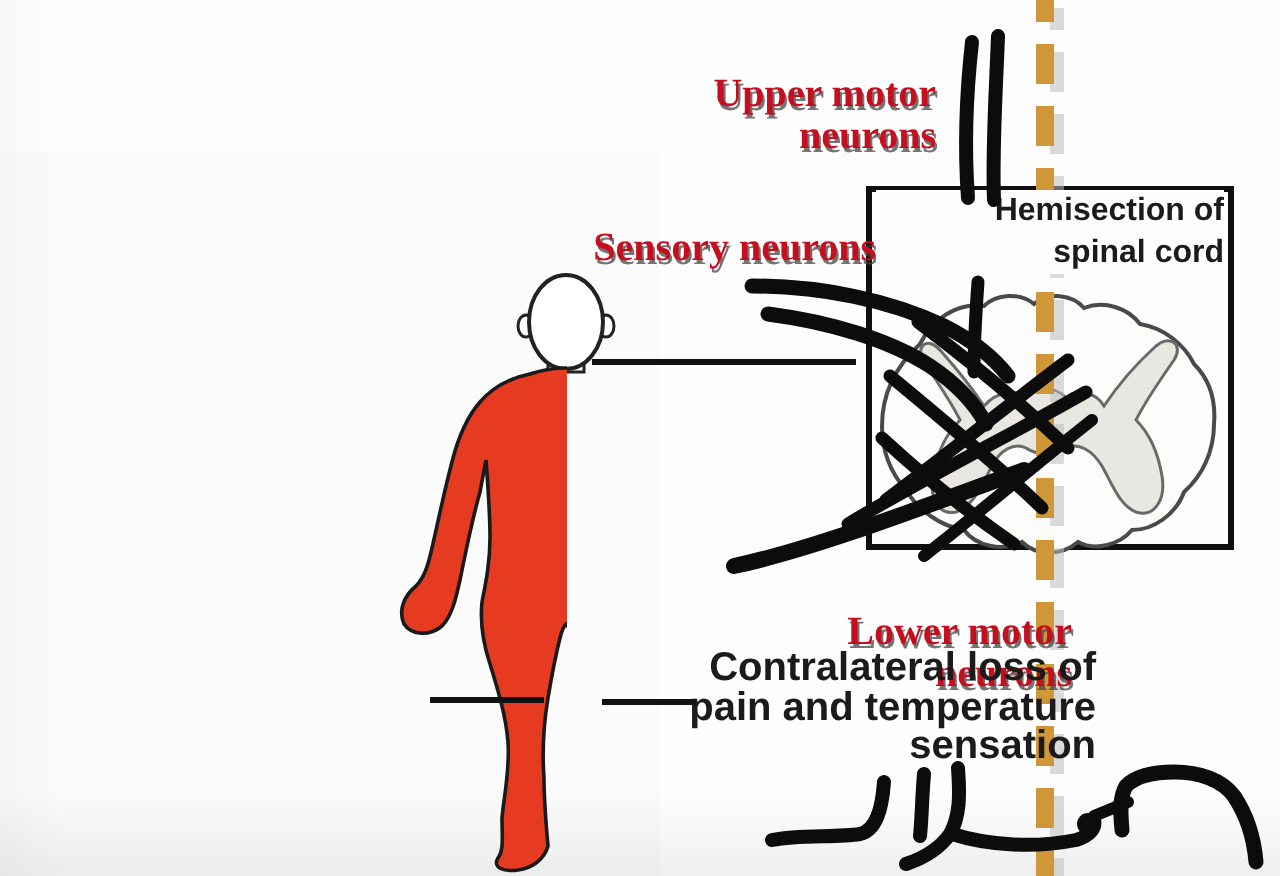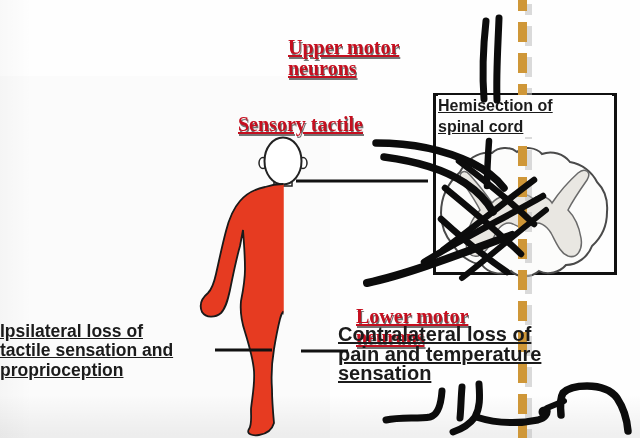--- a/index.html
+++ b/index.html
@@ -14,21 +14,21 @@
   #cord-layer{z-index:1;}
   #body-layer{z-index:2;}
   #hemisection-box{position:absolute;left:433px;top:93px;width:178px;height:176px;
       border:3px solid #101010;background:transparent;z-index:1;}
   .dash-shadow{position:absolute;left:525px;top:4px;width:7px;height:434px;opacity:.55;z-index:3;
       background:repeating-linear-gradient(180deg,#bdbdbd 0 20px,transparent 20px 31px);
       background-position:0 -9px;}
   .dash-line{position:absolute;left:518px;top:0;width:9px;height:438px;z-index:3;
       background:repeating-linear-gradient(180deg,var(--dash-orange,#cf9738) 0 20px,transparent 20px 31px);
       background-position:0 -9px;}
-  .label{position:absolute;white-space:pre-line;text-align:left;z-index:4;text-decoration:underline;}
+  .label{position:absolute;white-space:pre-line;text-align:right;z-index:4;}
   .label-red{font-family:"Liberation Serif", serif;font-weight:bold;
       color:var(--label-red,#c50f1f);font-size:20px;line-height:21px;
       text-shadow:1px 2px 0 rgba(70,70,70,.75);}
   .label-black{font-family:"Liberation Sans", sans-serif;font-weight:bold;
       color:var(--ink-black,#1b1b1b);}
   #lbl-upper{left:288px;top:37px;width:180px;}
   #lbl-sensory{left:238px;top:114px;width:200px;}
   #lbl-lower{left:356px;top:278px;width:180px;margin-top:28px;}
   #lbl-hemisection{left:438px;top:95px;width:174px;font-size:16px;line-height:21px;
       background:#fefefe;z-index:4;}
@@ -91,28 +91,25 @@
       <use href="#silhouette" clip-path="url(#clip-right)" style="fill:var(--body-right-blue,#29a7e0)"></use>
       <use href="#silhouette" style="fill:none" stroke="#1a1a1a" stroke-width="1.8"></use>
     </g>
   </svg>
 
   <div class="dash-shadow"></div>
   <div class="dash-line"></div>
 
   <div class="label label-red" id="lbl-upper">Upper motor
 neurons</div>
-  <div class="label label-red" id="lbl-sensory">Sensory tactile</div>
+  <div class="label label-red" id="lbl-sensory">Sensory neurons</div>
   <div class="label label-red" id="lbl-lower">Lower motor
 neurons</div>
   <div class="label label-black" id="lbl-hemisection">Hemisection of
 spinal cord</div>
-  <div class="label label-black" id="lbl-ipsi">Ipsilateral loss of
-tactile sensation and
-proprioception</div>
   <div class="label label-black" id="lbl-contra">Contralateral loss of
 pain and temperature
 sensation</div>
 
   <svg class="layer" id="strokes-layer" viewBox="0 0 640 438">
     <g stroke="#111" stroke-width="3" stroke-linecap="butt" fill="none">
       <path d="M296,181 L428,181"></path>
       <path d="M215,350 L272,350"></path>
       <path d="M301,351 L348,351"></path>
     </g>

